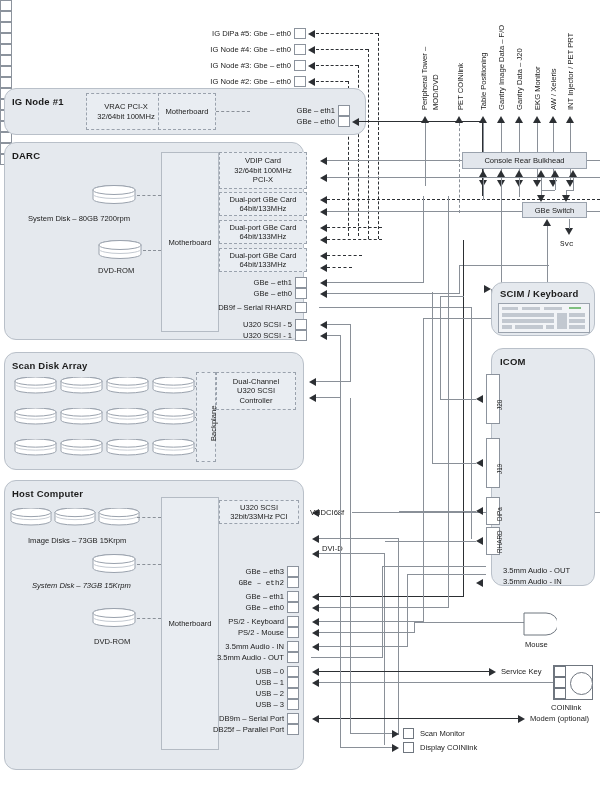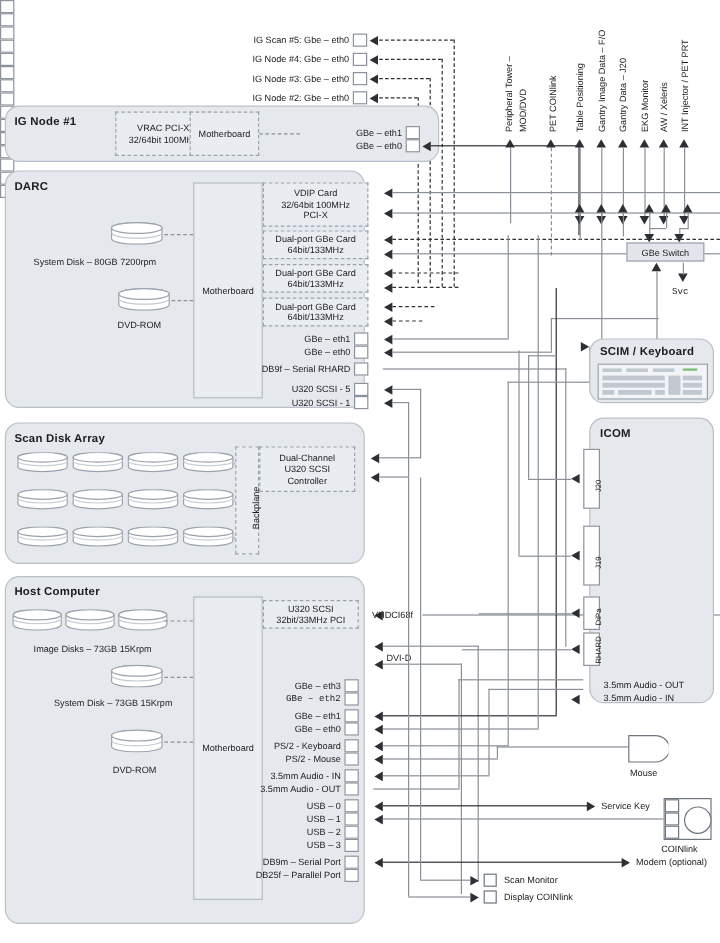--- a/index.html
+++ b/index.html
@@ -92,21 +92,21 @@
   .tball{position:absolute;border:1px solid #6f767f;background:#fff;box-sizing:border-box;}
   .tball .ball{position:absolute;border:1px solid #6f767f;border-radius:50%;background:#fff;}
   .tball .bar{position:absolute;border:1px solid #6f767f;box-sizing:border-box;background:#fff;}
 </style>
 </head>
 <body>
 
 <div id="canvas">
 
   <div class="portrow" style="left:180px;top:28px;width:126px;">
-    <span class="plabel">IG Scan #5:  Gbe – eth0</span>
+    <span class="plabel">IG DiPa #5:  Gbe – eth0</span>
     <span class="jack"></span>
   </div>
   <div class="ar left" style="left:308px;top:29.5px;"></div>
 
   <div class="portrow" style="left:180px;top:44px;width:126px;">
     <span class="plabel">IG Node #4:  Gbe – eth0</span>
     <span class="jack"></span>
   </div>
   <div class="ar left" style="left:308px;top:45.5px;"></div>
 
@@ -126,21 +126,21 @@
   <div class="dash" style="left:316px;top:49px;width:52px;"></div>
   <div class="dash" style="left:316px;top:65px;width:42px;"></div>
   <div class="dash" style="left:316px;top:81px;width:32px;"></div>
   <div class="dashv" style="left:378px;top:33px;height:206px;"></div>
   <div class="dashv" style="left:368px;top:49px;height:190px;"></div>
   <div class="dashv" style="left:358px;top:65px;height:171px;"></div>
   <div class="dashv" style="left:348px;top:81px;height:155px;"></div>
 
   <div class="panel" style="left:4px;top:88px;width:362px;height:47px;"></div>
   <div class="panel-title" style="left:12px;top:96px;">IG Node #1</div>
-  <div class="card" style="left:96px;top:93px;width:80px;height:37px;">
+  <div class="card" style="left:86px;top:93px;width:80px;height:37px;">
     <span class="ln">VRAC PCI-X</span>
     <span class="ln">32/64bit 100MHz</span>
   </div>
   <div class="card" style="left:158px;top:93px;width:58px;height:37px;">
     <span class="ln">Motherboard</span>
   </div>
   <div class="dashl" style="left:216px;top:111px;width:34px;"></div>
 
   <div class="portrow" style="left:190px;top:105px;width:160px;">
     <span class="plabel">GBe – eth1</span>
@@ -402,21 +402,21 @@
     </div>
   <div class="lbl c" style="left:28px;top:536px;">Image Disks – 73GB 15Krpm</div>
 
   <div class="disk" style="left:91px;top:554px;">
     <svg width="46" height="19" viewBox="0 0 46 19">
       <path d="M2 5 a21 4.5 0 0 1 42 0 v9 a21 4.5 0 0 1 -42 0 z" fill="#ffffff" stroke="#9aa2ad"></path>
       <ellipse cx="23" cy="5" rx="21" ry="4.5" fill="#ffffff" stroke="#9aa2ad"></ellipse>
       <path d="M2 9 a21 4.5 0 0 0 42 0" fill="none" stroke="#c3c9d1"></path>
     </svg>
   </div>
-  <div class="lbl c" style="left:45px;top:581px;">System Disk – 73GB 15Krpm</div>
+  <div class="lbl c" style="left:32px;top:581px;font-style:italic;">System Disk – 73GB 15Krpm</div>
 
   <div class="disk" style="left:91px;top:608px;">
     <svg width="46" height="19" viewBox="0 0 46 19">
       <path d="M2 5 a21 4.5 0 0 1 42 0 v9 a21 4.5 0 0 1 -42 0 z" fill="#ffffff" stroke="#9aa2ad"></path>
       <ellipse cx="23" cy="5" rx="21" ry="4.5" fill="#ffffff" stroke="#9aa2ad"></ellipse>
       <path d="M2 9 a21 4.5 0 0 0 42 0" fill="none" stroke="#c3c9d1"></path>
     </svg>
   </div>
   <div class="lbl c" style="left:94px;top:637px;">DVD-ROM</div>
 
@@ -593,20 +593,23 @@
   <div class="ar down" style="left:533px;top:180px;"></div>
 
   <div class="ar up" style="left:549px;top:116px;"></div>
   <div class="wire v" style="left:553px;top:123px;height:60px;"></div>
   <div class="ar down" style="left:549px;top:180px;"></div>
 
   <div class="ar up" style="left:566px;top:116px;"></div>
   <div class="wire v" style="left:570px;top:123px;height:60px;"></div>
   <div class="ar down" style="left:566px;top:180px;"></div>
 
+  <div class="gbox" style="left:462px;top:152px;width:125px;height:17px;">
+    <span>Console Rear Bulkhead</span>
+  </div>
 
   <div class="ar up" style="left:479px;top:170px;"></div>
   <div class="ar up" style="left:497px;top:170px;"></div>
   <div class="ar up" style="left:515px;top:170px;"></div>
   <div class="ar up" style="left:537px;top:170px;"></div>
   <div class="ar up" style="left:551px;top:170px;"></div>
   <div class="ar up" style="left:569px;top:170px;"></div>
 
   <div class="wire v" style="left:483px;top:177px;height:23px;"></div>
   <div class="wire v" style="left:501px;top:177px;height:8px;"></div>

